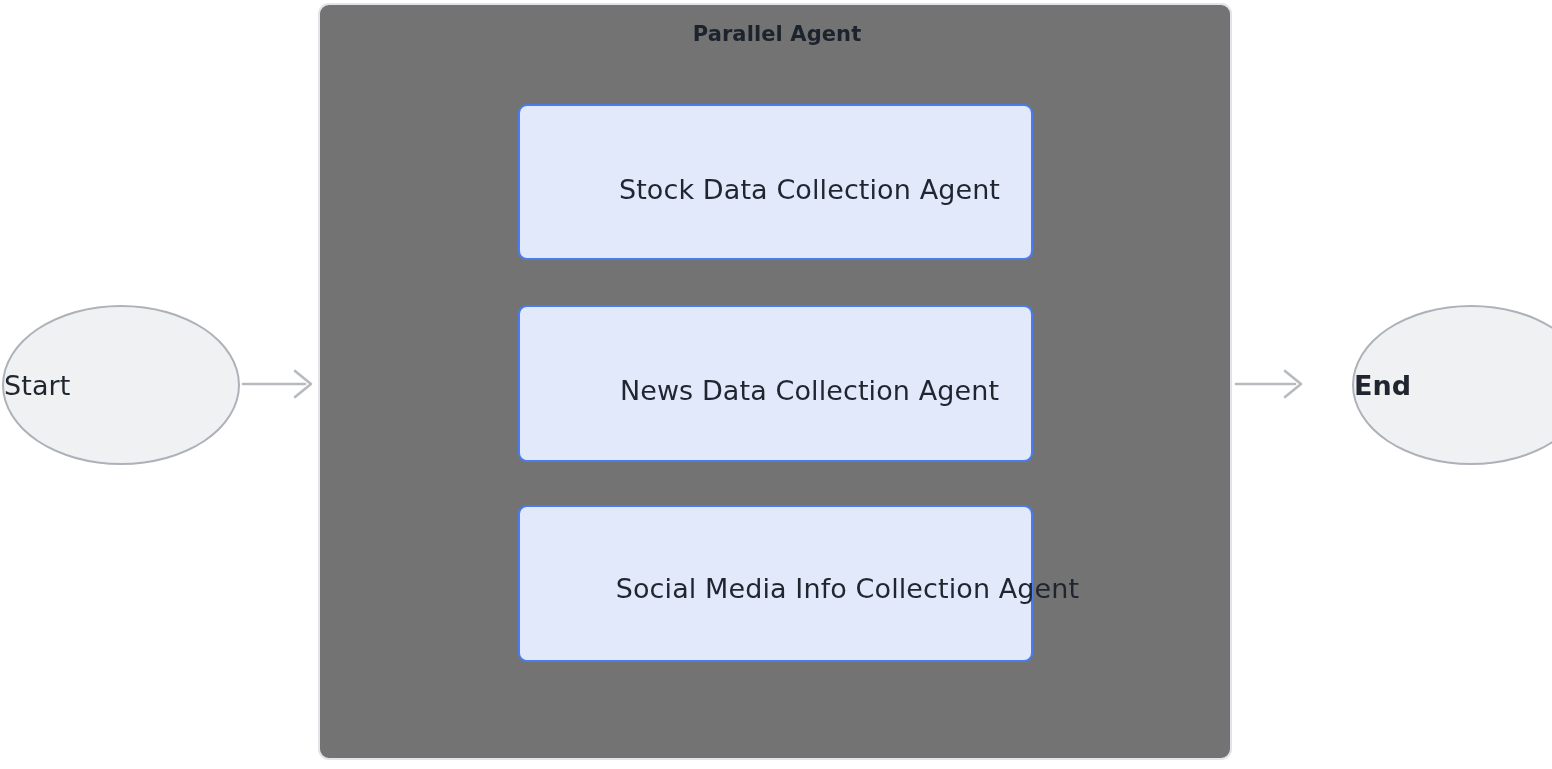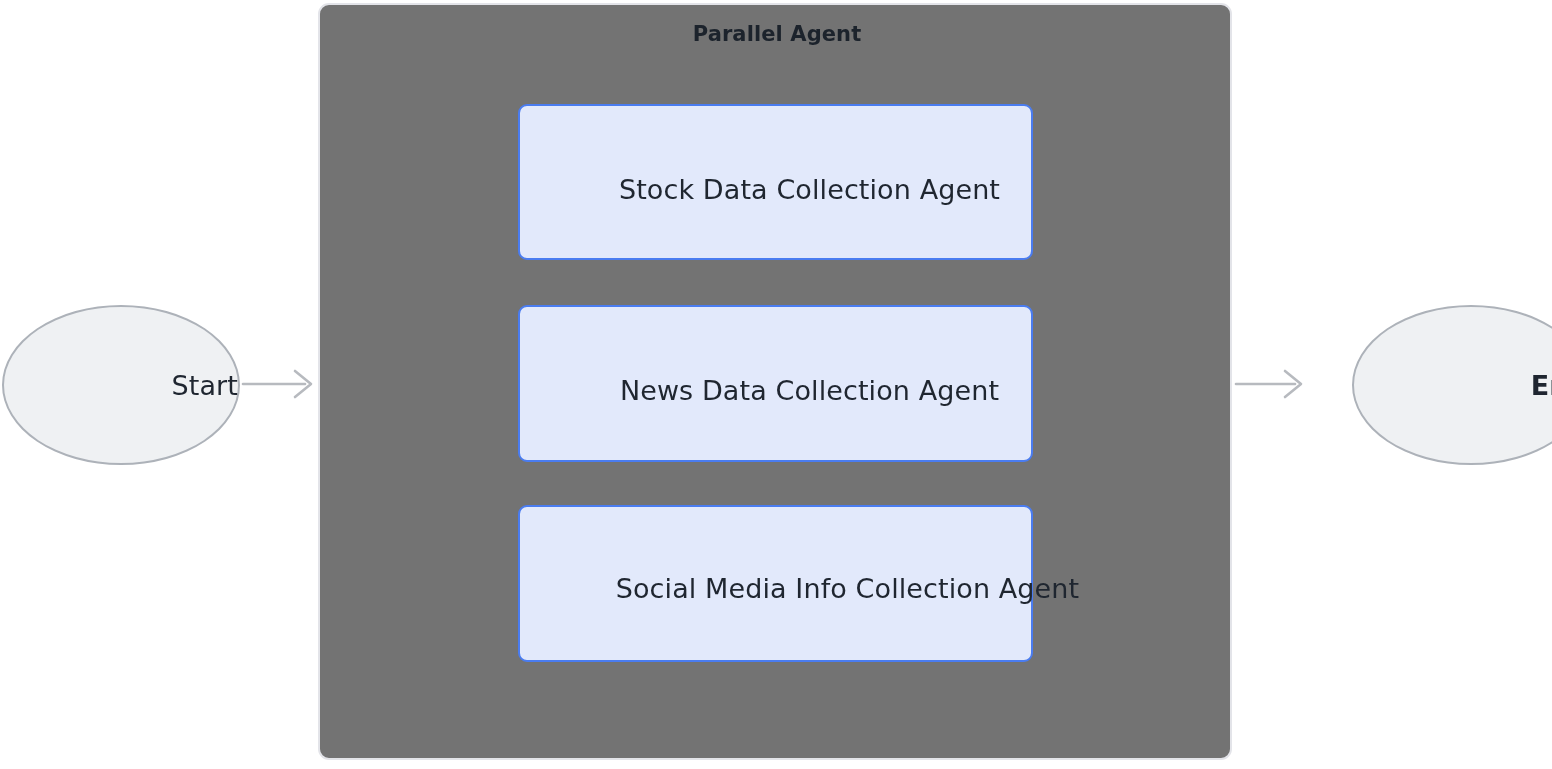--- a/index.html
+++ b/index.html
@@ -31,21 +31,21 @@
 
   
   .terminal {
     position: absolute;
     box-sizing: border-box;
     background: #eff1f3;
     border: 2.4px solid #adb2b9;
     border-radius: 50% / 50%;
     display: flex;
     align-items: center;
-    justify-content: flex-end;
+    justify-content: flex-start;
     z-index: 3;
   }
   .terminal .label {
     font-size: 27px;
     color: #1f2630;
     letter-spacing: 0.1px;
     line-height: 1;
   }
   #node-start { left: 2px;    top: 305px; width: 238px; height: 160px; }
   #node-end   { left: 1352px; top: 305px; width: 238px; height: 160px; font-weight: bold; }

